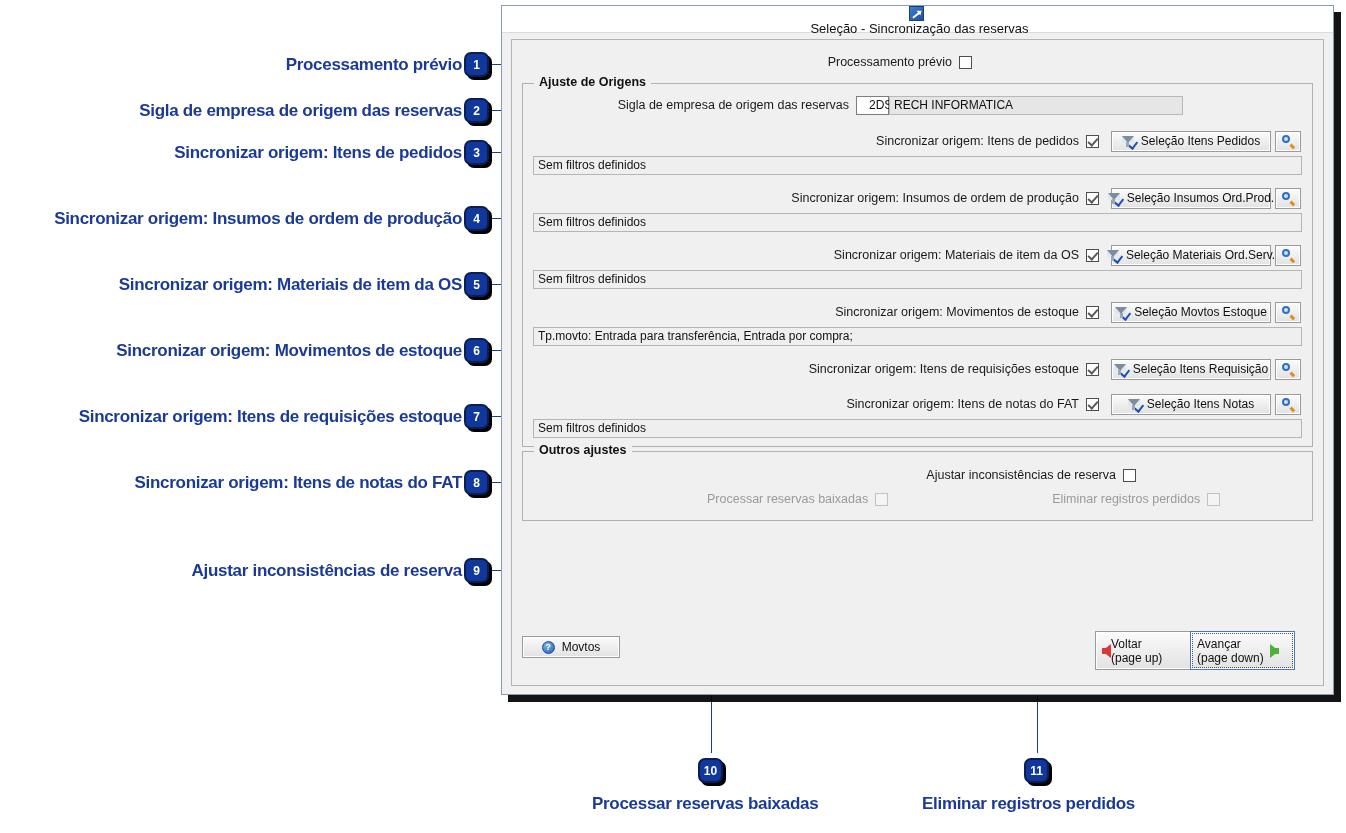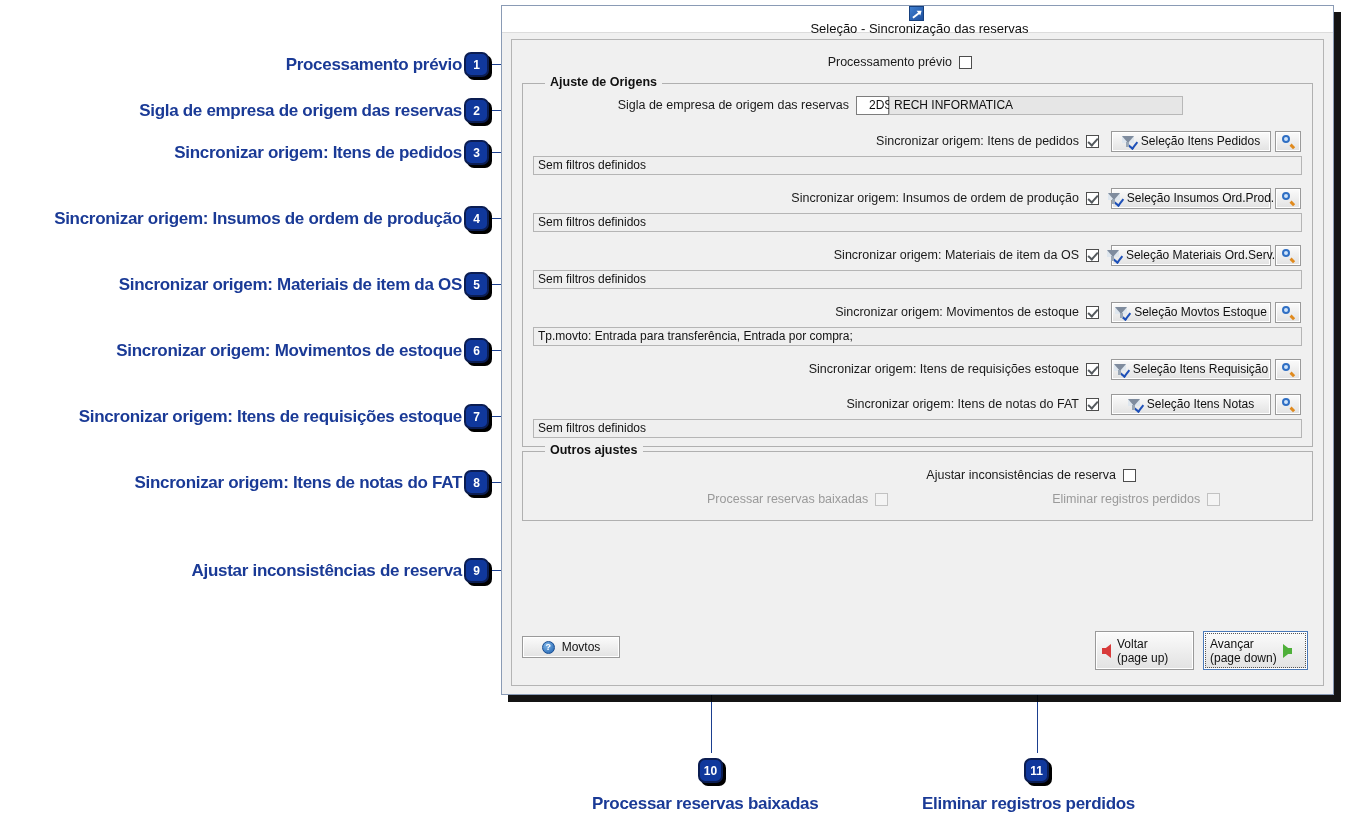--- a/index.html
+++ b/index.html
@@ -141,21 +141,21 @@
 
   
   .groupbox{
     position:relative;
     border:1px solid #b0b0b0;
     margin:4px 2px 0 2px;
     padding:10px 8px 8px 8px;
   }
   .group-title{
     position:absolute;
-    top:-9px;left:22px;
+    top:-9px;left:11px;
     background:#f0f0f0;
     padding:0 5px;
     font-size:12.5px;
     font-weight:bold;
     color:#111111;
   }
   .field-row{
     display:flex;align-items:center;
     justify-content:flex-end;
     height:22px;
@@ -296,26 +296,26 @@
     display:flex;align-items:center;justify-content:center;
     line-height:1;
   }
   #btn-voltar{
     position:absolute;right:121px;top:0px;
     width:99px;height:39px;
     background:linear-gradient(#fbfbfb,#e2e2e2);
     border:1px solid #9a9a9a;
     box-sizing:border-box;
     display:flex;align-items:center;
-    padding:0 6px;gap:6px;
+    padding:0 6px;
     cursor:pointer;
     box-shadow:inset 0 0 0 1px #ffffff;
   }
   #btn-avancar{
-    position:absolute;right:7px;top:0px;
+    position:absolute;right:20px;top:0px;
     width:105px;height:39px;
     background:linear-gradient(#fbfbfb,#e2e2e2);
     border:1px solid #4b79b8;
     outline:1px dotted #555;
     outline-offset:-3px;
     box-sizing:border-box;
     display:flex;align-items:center;
     padding:0 6px;gap:6px;
     cursor:pointer;
     box-shadow:inset 0 0 0 1px #ffffff;

